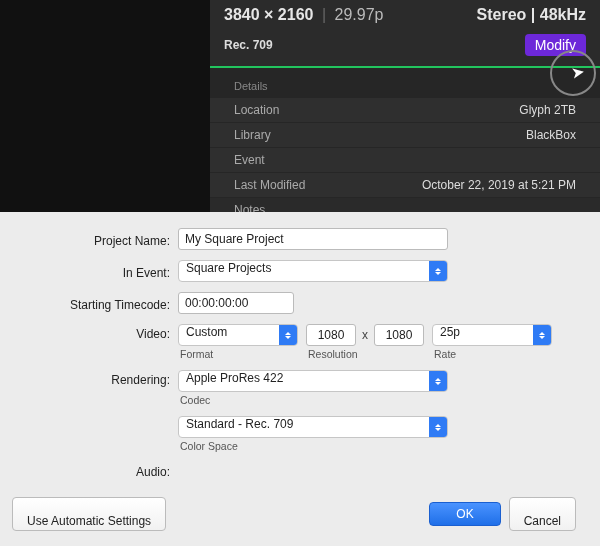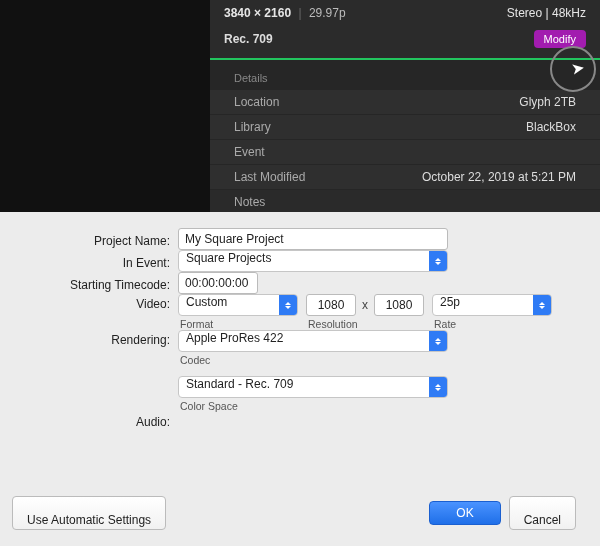--- a/index.html
+++ b/index.html
@@ -4,48 +4,48 @@
 <style>
   * { box-sizing: border-box; margin: 0; padding: 0; }
   html, body { width: 600px; height: 546px; font-family: -apple-system, "Helvetica Neue", Arial, sans-serif; font-size: 12px; overflow: hidden; }
   body { display: flex; flex-direction: column; }
 
   
   .dark-pane { background: #0b0b0b; height: 212px; position: relative; display: flex; }
   .dark-left { width: 210px; background: #111; }
   .dark-right { flex: 1; background: #1f1f1f; padding: 0; }
 
-  .info-bar { display: flex; justify-content: space-between; align-items: center; padding: 6px 14px; font-size: 12px; color: #aaa; background: #2b2b2b; }
+  .info-bar { display: flex; justify-content: space-between; align-items: center; padding: 6px 14px; font-size: 16px; color: #aaa; background: #2b2b2b; }
   .info-bar .res { color: #e6e6e6; font-weight: 600; }
   .info-bar .sep { color: #666; margin: 0 4px; }
   .info-bar .fps { color: #bbb; }
-  .info-bar .stereo { color: #e6e6e6; font-weight: 400; text-align: center; }
+  .info-bar .stereo { color: #e6e6e6; font-weight: 700; text-align: center; }
 
   .info-bar2 { display: flex; justify-content: space-between; align-items: center; padding: 4px 14px 10px; color: #ddd; font-weight: 600; background:#2b2b2b; border-bottom:2px solid #22c55e;}
-  .modify-btn { background: #a21caf; color: #fff; border: none; border-radius: 4px; padding: 3px 10px; font-size: 11px; cursor: pointer; position: relative; }
+  .modify-btn { background: #6d28d9; color: #fff; border: none; border-radius: 4px; padding: 3px 10px; font-size: 14px; cursor: pointer; position: relative; }
   .cursor-circle { position: absolute; right: 4px; top: 20px; width: 46px; height: 46px; border: 2px solid #888; border-radius: 50%; pointer-events: none; }
   .cursor-arrow { position: absolute; right: 16px; top: 34px; font-size: 14px; color: #fff; pointer-events: none; transform: rotate(-10deg); }
 
   .details-section { padding: 6px 0; background:#262626;}
   .details-header { padding: 6px 24px; color: #888; font-size: 11px; }
   .detail-row { display: flex; justify-content: space-between; padding: 5px 24px; color: #aaa; font-size: 12px; background:#2f2f2f; border-bottom:1px solid #262626;}
   .detail-row .val { color: #ddd; }
   .notes-row { background:#2a2a2a; }
 
   
   .dialog { flex: 1; background: #ececec; padding: 16px 18px 10px 6px; display: flex; flex-direction: column; position: relative; }
   .form { flex: 1; }
-  .form-row { display: flex; align-items: center; }
+  .form-row { display: flex; align-items: center; margin-bottom: 10px; }
   .form-row.tall { align-items: flex-start; }
   .label-col { width: 172px; text-align: right; padding-right: 8px; color: #222; font-size: 12px; padding-top:3px;}
   .ctrl-col { flex: 1; display: flex; flex-wrap: wrap; gap: 6px 8px; align-items: center; }
 
   .text-input { height: 22px; border: 1px solid #bbb; border-radius: 3px; background: #fff; padding: 2px 6px; font-size: 12px; color:#222;}
   .text-input.wide { width: 270px; }
-  .text-input.tc { width: 80px; }
+  .text-input.tc { width: 116px; }
   .text-input.num { width: 50px; text-align: center; }
 
   .mac-select { height: 22px; border: 1px solid #c6c6c6; border-radius: 4px; background: #fff; display: inline-flex; padding: 0 0 0 7px; font-size: 12px; color: #222; position: relative; cursor: pointer; }
   .mac-select .arrow-box { width: 18px; height: 20px; background: #2f7bf5; border-radius: 0 3px 3px 0; display: flex; flex-direction: column; align-items: center; justify-content: center; margin-left: auto; }
   .mac-select .arrow-box::before { content: ""; border-left: 3px solid transparent; border-right: 3px solid transparent; border-bottom: 3px solid #fff; margin-bottom: 1px; }
   .mac-select .arrow-box::after { content: ""; border-left: 3px solid transparent; border-right: 3px solid transparent; border-top: 3px solid #fff; }
   .mac-select .txt { padding-right: 8px; white-space: nowrap; overflow:hidden;}
 
   .subgroup { display: flex; flex-direction: column; }
   .sublabel { font-size: 10.5px; color: #555; margin-top: 2px; padding-left: 2px; }

